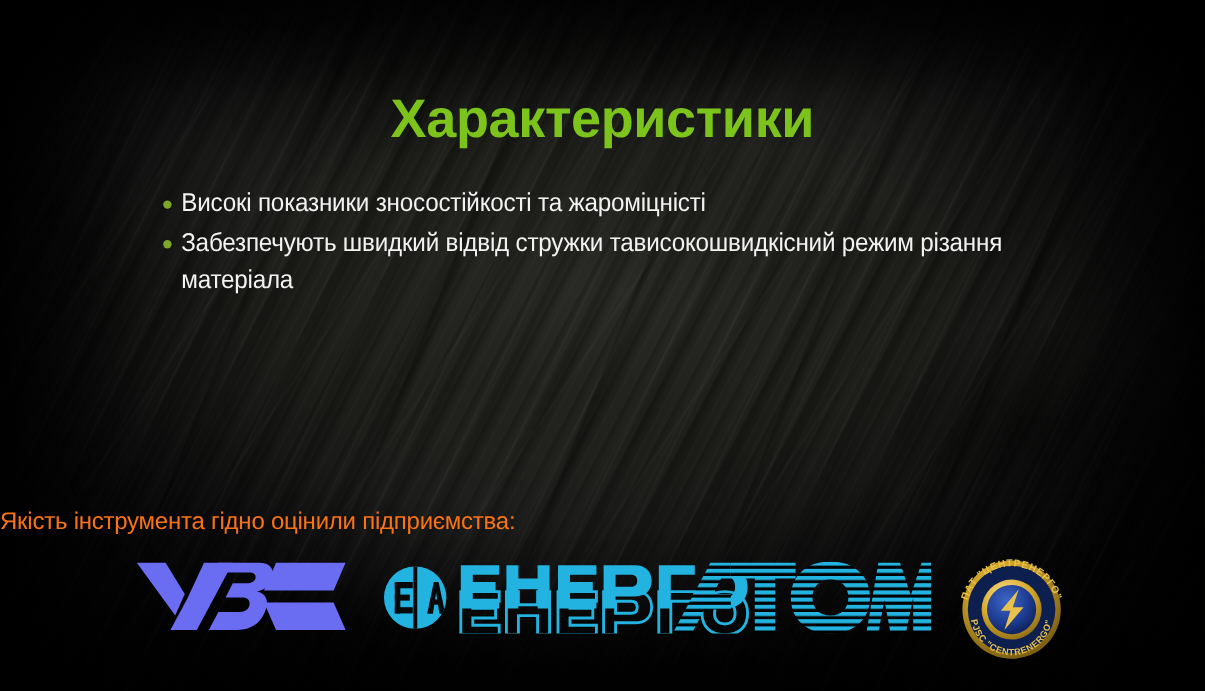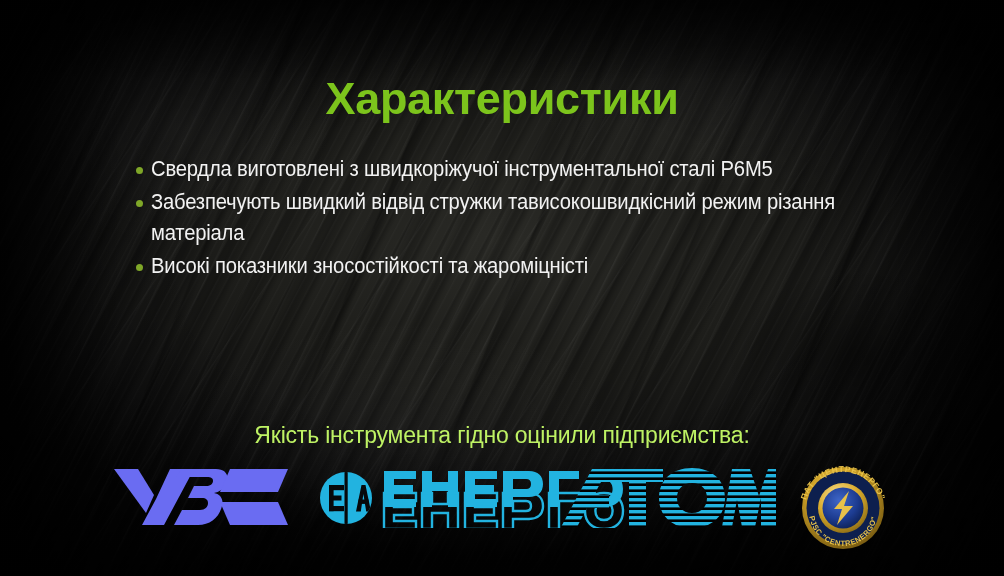--- a/index.html
+++ b/index.html
@@ -136,23 +136,23 @@
     letter-spacing: -0.2px;
     transform: scaleX(0.94);
     transform-origin: left center;
   }
 
   .partners-caption {
     position: absolute;
     top: 422px;
     left: 0;
     right: 0;
-    text-align: center;
-    color: #bef264;
-    font-size: 23px;
+    text-align: left;
+    color: #f97316;
+    font-size: 20px;
     line-height: 26px;
     letter-spacing: -0.2px;
   }
 
   
   .logos {
     position: absolute;
     top: 458px;
     left: 0;
     right: 0;
@@ -198,34 +198,30 @@
   <div class="bg-streaks2"></div>
   <div class="bg-blotch"></div>
   <div class="bg-vignette"></div>
 
   <div class="content">
 
     <div class="slide-title">Характеристики</div>
 
     <div class="bullet-list">
 
+
+
       <div class="bullet-row">
         <span class="bullet-dot"></span>
-        <span class="bullet-text">Свердла виготовлені з швидкоріжучої інструментальної сталі Р6М5</span>
-      </div>
-
+        <span class="bullet-text">Високі показники зносостійкості та жароміцністі</span>
+      </div>
 
       <div class="bullet-row">
         <span class="bullet-dot"></span>
         <span class="bullet-text">Забезпечують швидкий відвід стружки тависокошвидкісний режим різання матеріала</span>
-      </div>
-
-      <div class="bullet-row">
-        <span class="bullet-dot"></span>
-        <span class="bullet-text">Високі показники зносостійкості та жароміцністі</span>
       </div>
 
     </div>
 
     <div class="partners-caption">Якість інструмента гідно оцінили підприємства:</div>
 
     <div class="logos">
 
       <div class="logo-uz">
         <svg class="logo-svg" viewBox="0 0 180 62" xmlns="http://www.w3.org/2000/svg">

